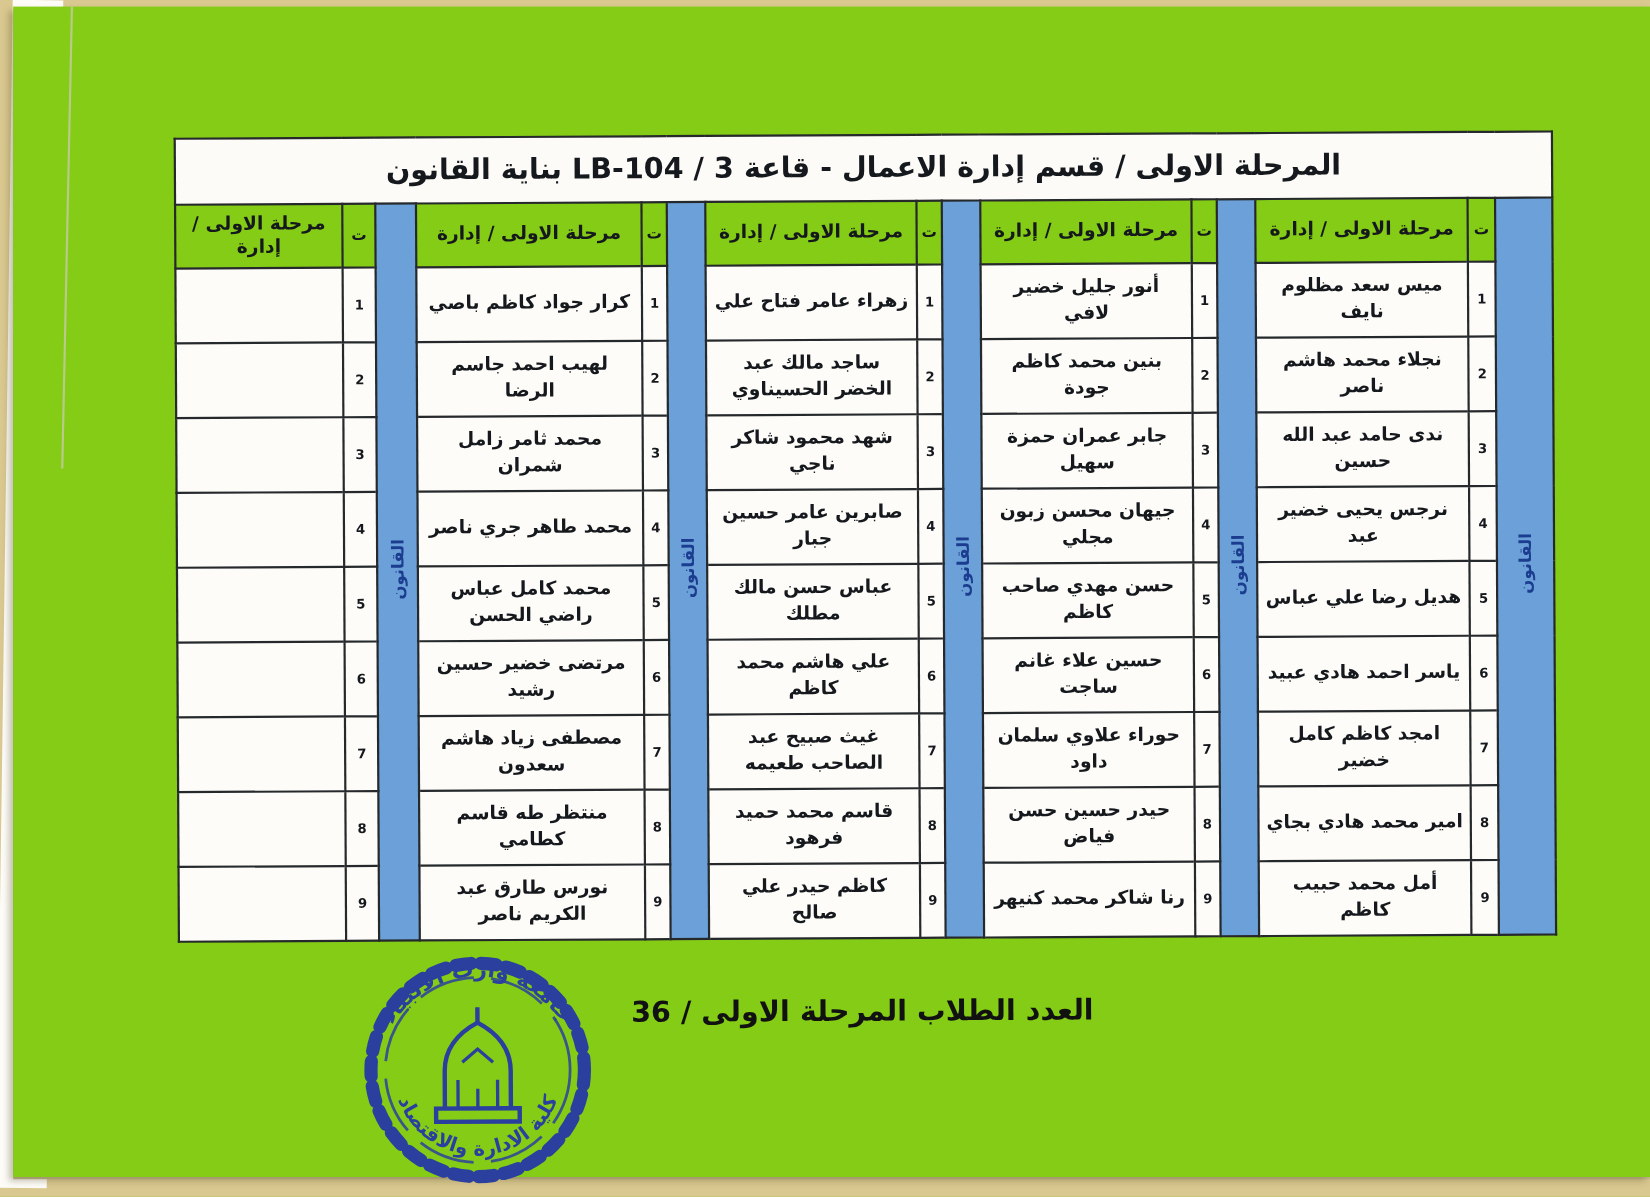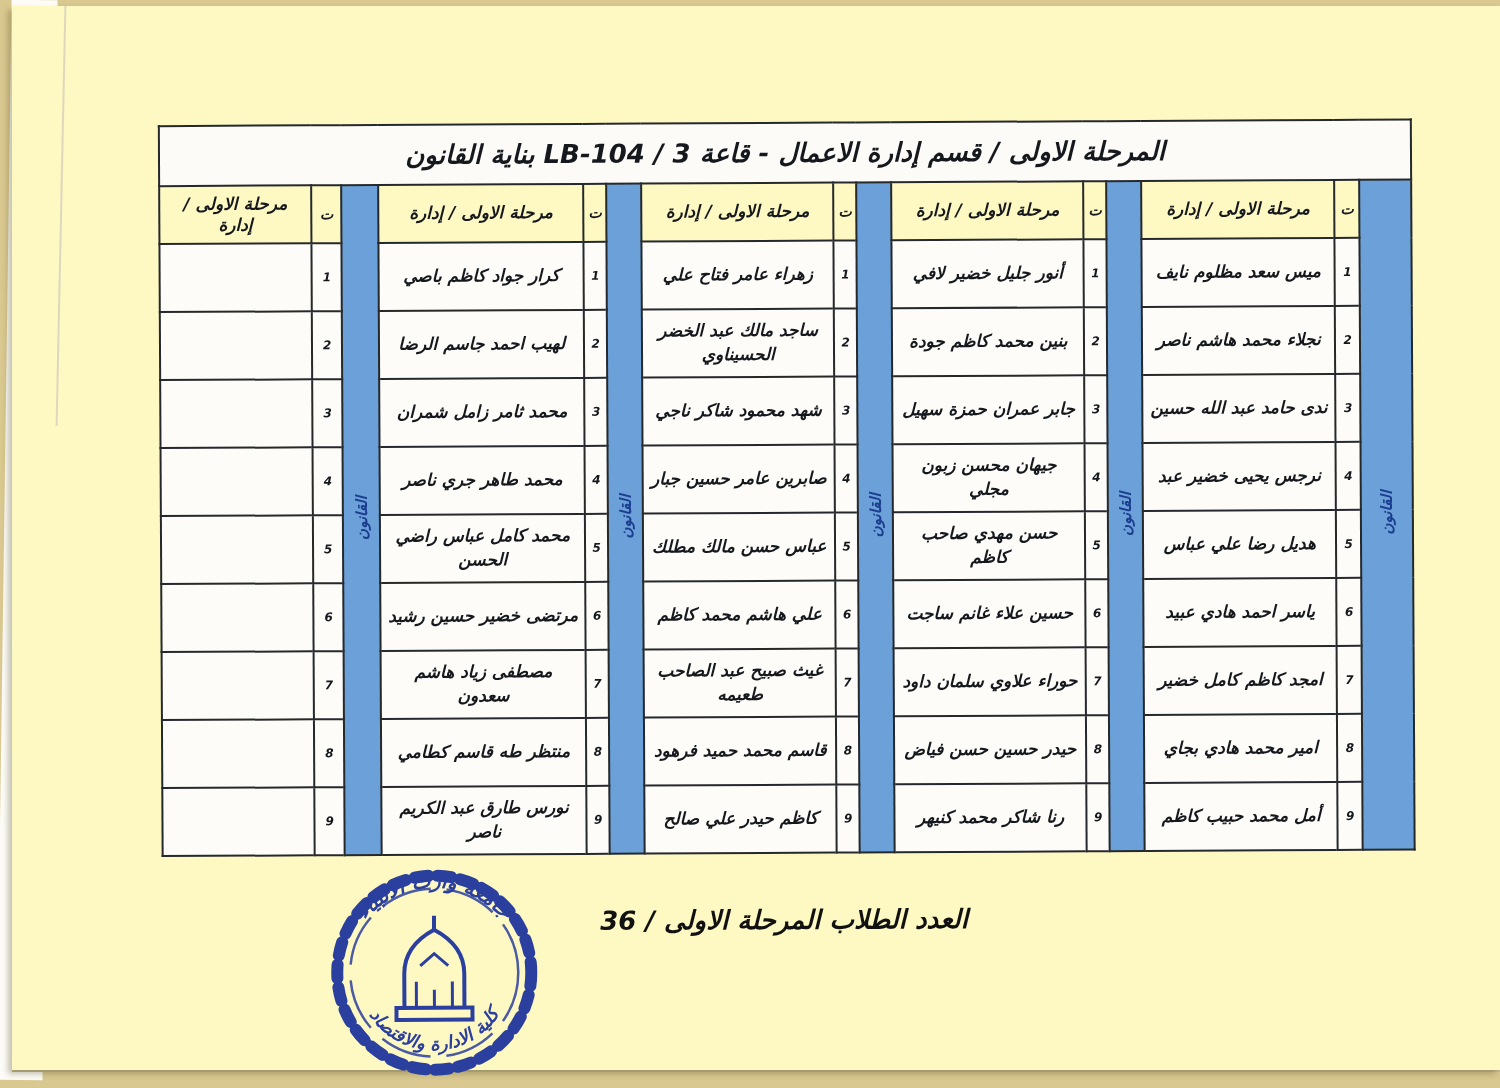--- a/index.html
+++ b/index.html
@@ -7,23 +7,22 @@
     width:1500px;height:1088px;position:relative;overflow:hidden;
     background:#d9c88f;
     font-family:"DejaVu Sans",sans-serif;
   }
   .sheet-under{
     position:absolute;left:4px;top:0;width:46px;height:1080px;
     background:#fdfcf8;transform:rotate(.8deg);
   }
   .paper{
     position:absolute;left:12px;top:6px;right:0;bottom:18px;
-    background:#fef9c3;
+    background:#84cc16;
     box-shadow:-4px 4px 6px rgba(90,80,40,.35), 0 2px 0 #c6b98d;
-    font-style:italic;
   }
   .paper-edge-line{
     position:absolute;left:48px;top:0;width:2px;height:420px;
     background:#cfcabb;transform:rotate(1.2deg);opacity:.7;
   }
   .content{position:absolute;left:0;top:0;width:100%;height:100%;transform:rotate(-0.3deg);}
   table.roster{
     position:absolute;left:148px;top:116px;width:1252px;
     border-collapse:collapse;table-layout:fixed;
     direction:rtl;

